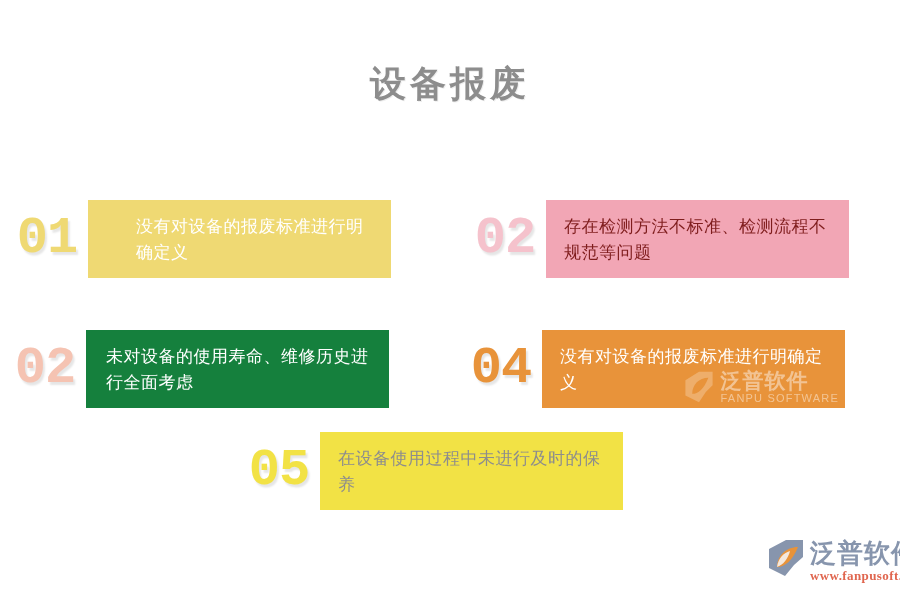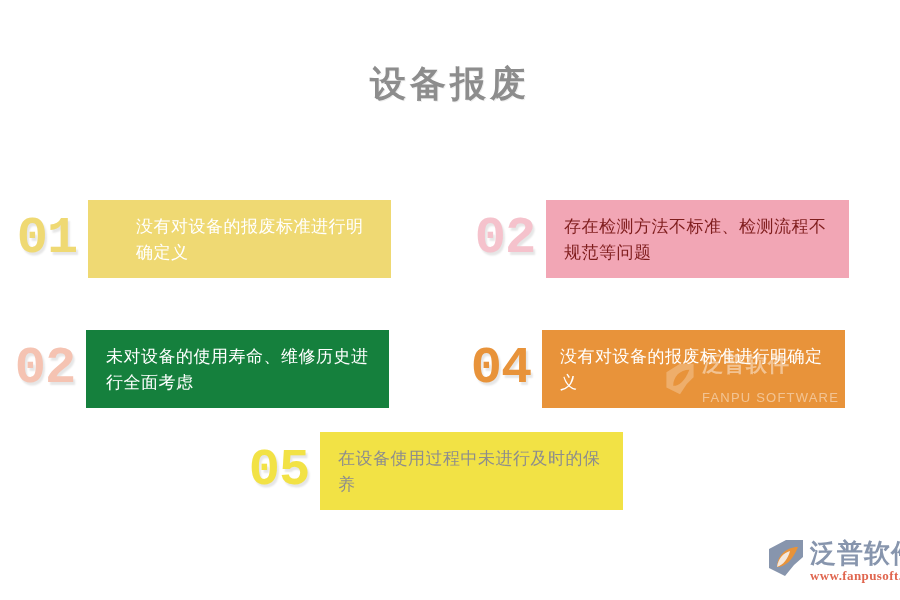--- a/index.html
+++ b/index.html
@@ -100,25 +100,25 @@
   .box-watermark .wm-name {
     font-family: "DejaVu Sans", "Liberation Sans", sans-serif;
     font-size: 21px;
     font-weight: bold;
     color: #ffffff;
     letter-spacing: 1px;
     display: block;
   }
   .box-watermark .wm-sub {
     font-family: "Liberation Sans", sans-serif;
-    font-size: 13px;
+    font-size: 11px;
     color: #ffffff;
     letter-spacing: 1.2px;
     display: block;
-    margin-top: 16px;
+    margin-top: 1px;
   }
 
   
   .corner-logo {
     position: absolute;
     left: 766px;
     top: 538px;
     display: flex;
     align-items: flex-start;
   }

